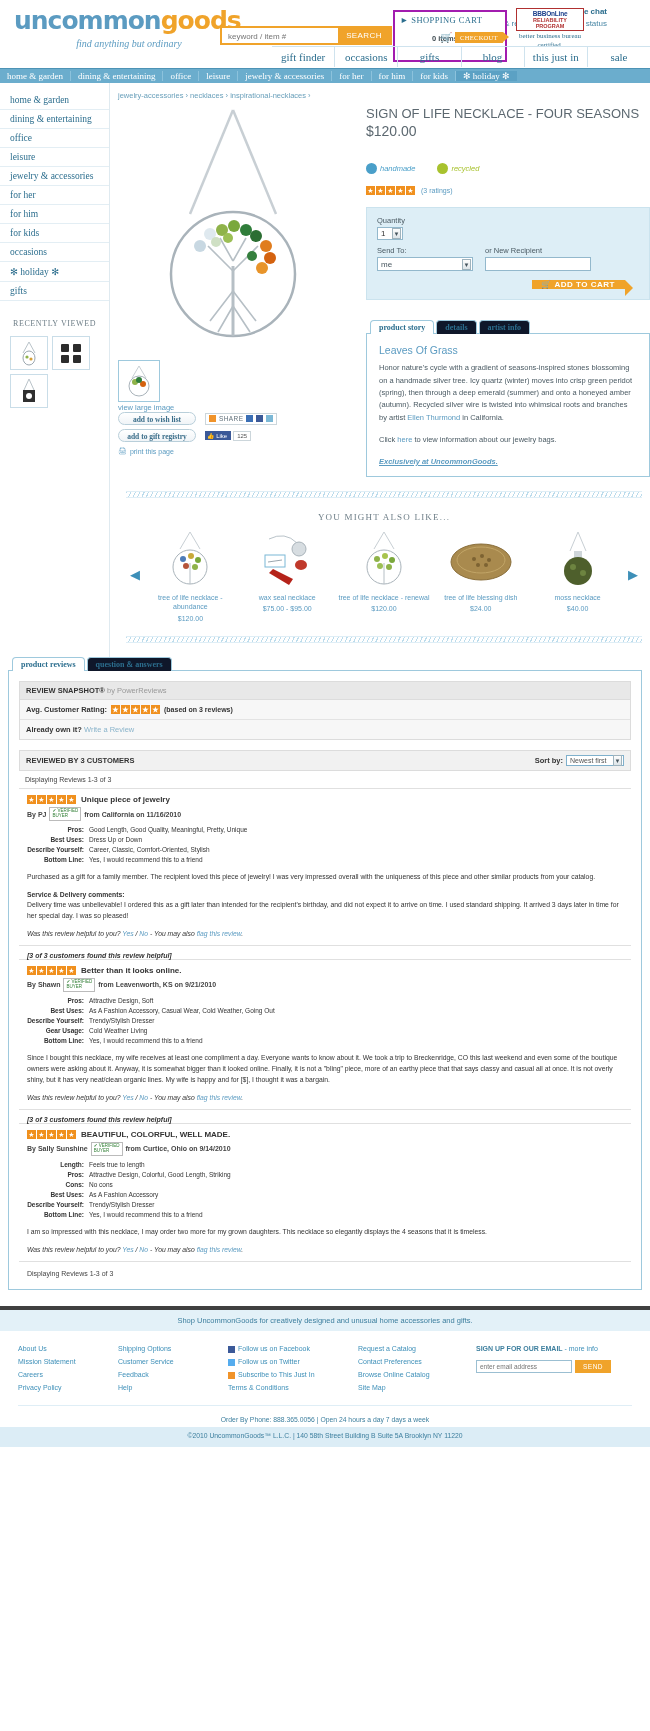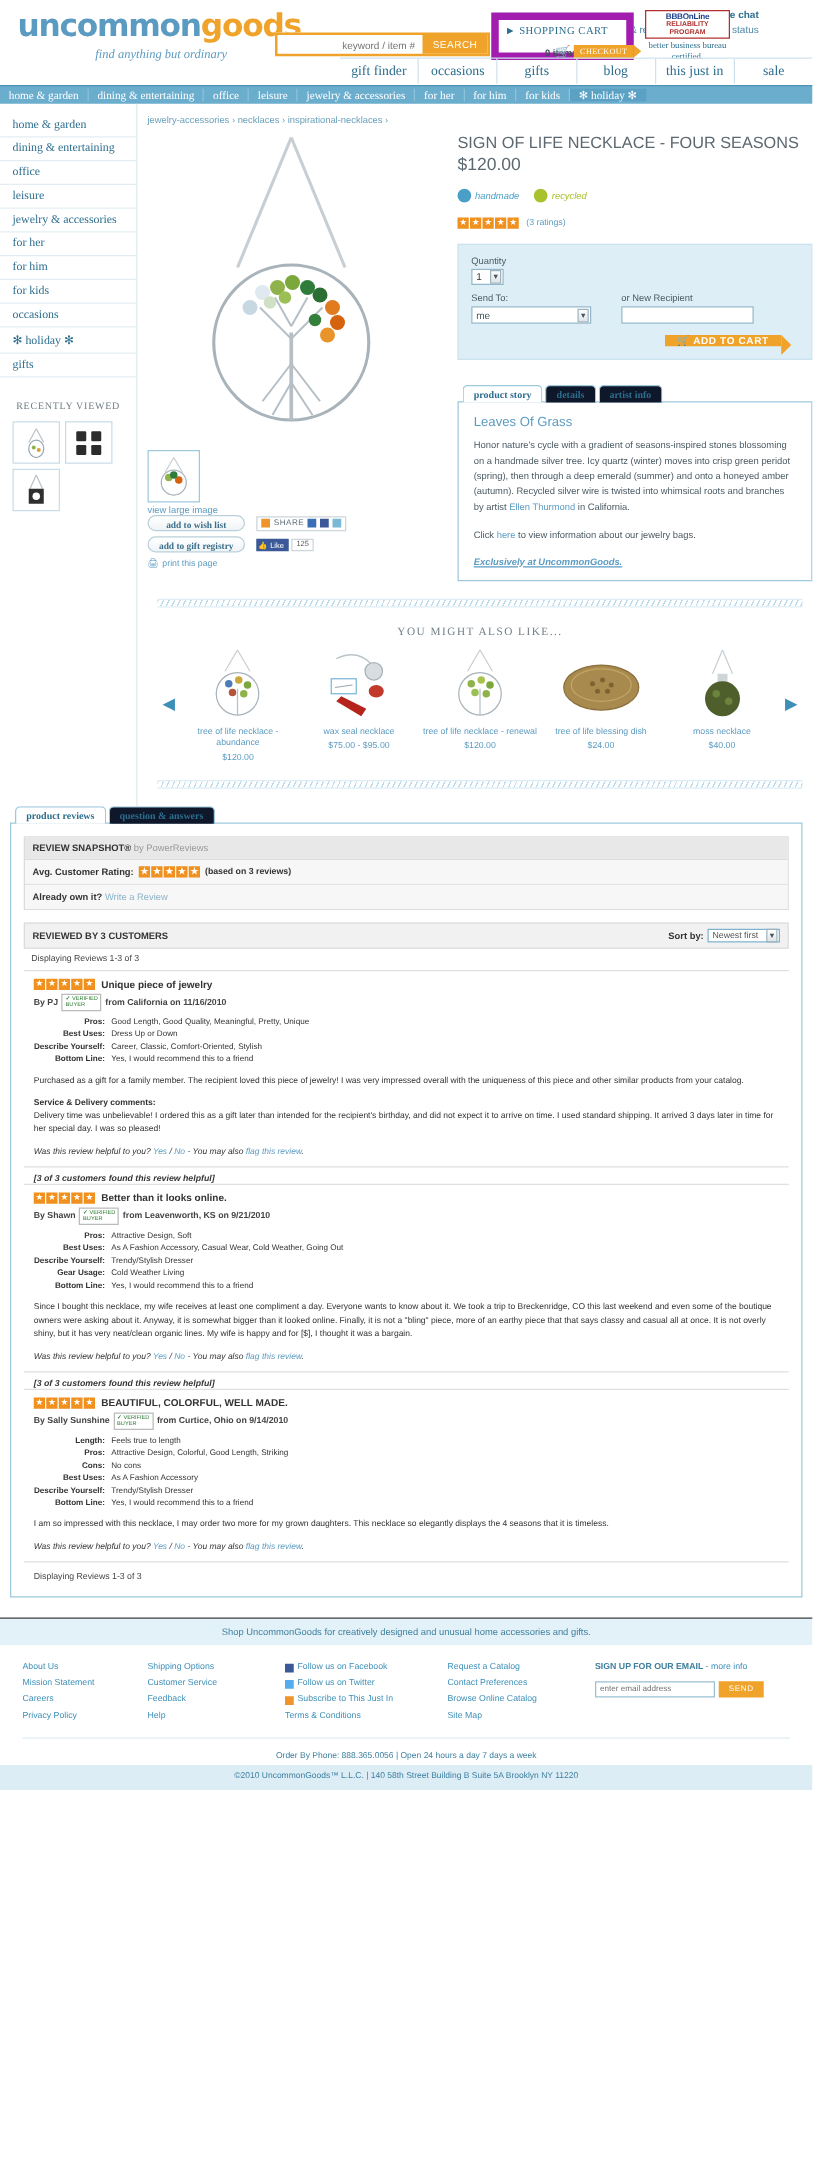--- a/index.html
+++ b/index.html
@@ -22,26 +22,26 @@
   .logo-tag { color:#5b9bc1; font-family:"Liberation Serif", serif; font-size:10px;
     font-style:italic; text-align:center; margin-top:5px; }
 
   .phoneblock { position:absolute; left:392px; top:6px; width:215px; text-align:right;
     color:#2c6e8e; font-size:8px; line-height:1.5; font-weight:bold; }
   .phoneblock .sub { font-weight:normal; color:#4b88a6; }
 
   .searchbar { position:absolute; left:220px; top:26px; width:172px; height:19px;
     border:2px solid #f0a32a; background:#fff; }
   .searchbar input { border:0; outline:0; width:108px; height:15px; margin:1px 0 0 4px;
-    font-size:8px; color:#9aa7ad; font-family:"Liberation Sans", sans-serif; background:transparent;text-align:right; }
+    font-size:8px; color:#9aa7ad; font-family:"Liberation Sans", sans-serif; background:transparent; }
   .searchbtn { position:absolute; right:0; top:0; width:52px; height:15px; background:#f0a32a;
     color:#fff; font-size:8px; text-align:center; line-height:15px; letter-spacing:.4px; }
 
-  .cartbox { position:absolute; left:393px; top:10px; width:114px; height:38px;
-    border:6px solid #a21caf; background:#fff; }
+  .cartbox { position:absolute; left:393px; top:10px; width:114px; height:52px;
+    border:2px solid #a21caf; background:#fff; }
   .cartbox .ct-title { font-family:"Liberation Serif", serif; font-size:8.5px; color:#2c6e8e;
     padding:3px 0 0 5px; letter-spacing:.4px; }
   .cartbox .ct-items { position:absolute; left:5px; top:22px; font-size:7.5px; font-weight:bold; color:#3f4b51;margin-left:32px; }
   .cart-icon { position:absolute; left:45px; top:20px; color:#7ba8bd; font-size:10px; }
   .checkoutbtn { position:absolute; left:60px; top:20px; width:48px; height:11px;
     background:#f0a32a; color:#fff; font-size:6.5px; text-align:center; line-height:11px;
     letter-spacing:.3px; font-family:"Liberation Serif", serif; }
   .checkoutbtn:after { content:""; position:absolute; right:-6px; top:0; border-left:6px solid #f0a32a;
     border-top:5.5px solid transparent; border-bottom:5.5px solid transparent; }
 
@@ -94,37 +94,37 @@
     align-items:center; padding:0 3px; gap:3px; font-size:6.5px; color:#60707a; letter-spacing:.4px; }
   .sq { width:7px; height:7px; display:inline-block; }
   .likebtn { display:flex; align-items:center; gap:2px; }
   .fb-like { background:#3b5998; color:#fff; font-size:6px; padding:1px 4px 1px 2px; }
   .like-count { border:1px solid #ccd6db; background:#fff; font-size:6px; color:#555; padding:1px 3px; }
   .printrow { font-size:7px; color:#5b9bc1; margin-top:5px; display:flex; align-items:center; gap:3px; }
 
   .prod-right { flex:1; padding-left:8px; }
   .prod-title { font-size:13px; color:#5c6870; line-height:1.25; }
   .prod-price { font-size:14px; color:#5c6870; margin-top:1px; }
-  .badges { display:flex; gap:12px; margin-top:12px; align-items:center; }
+  .badges { display:flex; gap:22px; margin-top:24px; align-items:center; }
   .badge-chip { display:flex; align-items:center; gap:3px; }
   .circ { width:11px; height:11px; border-radius:50%; display:inline-block; }
   .badge-chip span.lbl { font-size:7.5px; font-style:italic; }
   .rating-row { display:flex; align-items:center; gap:6px; margin-top:12px; }
   .stars { display:flex; gap:1px; }
   .star { width:9px; height:9px; background:#f0901e; color:#fff; font-size:7px;
     text-align:center; line-height:9px; }
   .ratings-link { font-size:7px; color:#5b9bc1; }
 
   .buybox { margin-top:12px; background:#ddeef6; border:1px solid #cbe3ee; padding:8px 10px 10px; }
   .fl { font-size:7.5px; color:#4a5a63; margin-bottom:2px; }
   .qtysel { width:26px; height:13px; border:1px solid #93b8cc; background:#fff; font-size:8px;
     display:flex; align-items:center; justify-content:space-between; padding:0 1px 0 3px; }
   .caret { width:9px; height:11px; background:linear-gradient(#fdfdfd,#dde4e8);
     border:1px solid #9fb3bd; font-size:6px; text-align:center; line-height:10px; color:#46555e; }
-  .sendrow { display:flex; gap:24px; margin-top:6px; }
+  .sendrow { display:flex; gap:12px; margin-top:6px; }
   .sendto-sel { width:96px; height:14px; border:1px solid #93b8cc; background:#fff; font-size:8px;
     display:flex; align-items:center; justify-content:space-between; padding:0 1px 0 3px; color:#46555e; }
   .recip-input { width:106px; height:14px; border:1px solid #93b8cc; background:#fff; }
   .atc-wrap { text-align:right; margin-top:8px; padding-right:14px; }
   .atcbtn { display:inline-block; position:relative; background:#f0a32a; color:#fff;
     font-family:Liberation Sans, sans-serif; font-weight:bold; font-size:8px; letter-spacing:.5px;
     padding:0 10px; }
   .atcbtn:after { content:""; position:absolute; right:-8px; top:0; border-left:8px solid #f0a32a;
     border-top:8px solid transparent; border-bottom:8px solid transparent; }
 
@@ -192,21 +192,21 @@
   .attr .v { flex:1; }
   .rev-body { font-size:6.8px; color:#333; line-height:1.6; margin-top:7px; }
   .svc-h { font-size:6.8px; font-weight:bold; color:#333; margin-top:8px; }
   .helpful { font-size:6.8px; color:#333; font-style:italic; margin-top:8px; }
   .helpful a { color:#5b9bc1; }
   .hcount { font-size:7px; font-weight:bold; color:#333; font-style:italic;
     border-top:1px solid #e0e0e0; padding:6px 8px 0; }
   .disp-bottom { font-size:7px; color:#444; padding:8px 8px 2px; border-top:1px solid #e0e0e0; }
 
   
-  .footbar { background:#e3f1f8; border-top:1px solid #404040; text-align:center;
+  .footbar { background:#e3f1f8; border-top:4px solid #404040; text-align:center;
     font-size:7.5px; color:#3d7f9e; padding:6px 0; margin-top:16px; }
   .footcols { display:flex; padding:12px 18px 10px; gap:14px; }
   .fcol { font-size:7px; line-height:1.85; }
   .fcol a { color:#3d8fb8; display:block; }
   .fcol.w1 { width:86px; } .fcol.w2 { width:96px; } .fcol.w3 { width:116px; }
   .fcol.w4 { width:104px; } .fcol.w5 { flex:1; }
   .social { display:flex; align-items:center; gap:3px; }
   .signup-h { font-size:7px; color:#3d7f9e; font-weight:bold; }
   .signup-h .more { color:#3d8fb8; font-weight:normal; }
   .signup-row { display:flex; margin-top:4px; }

